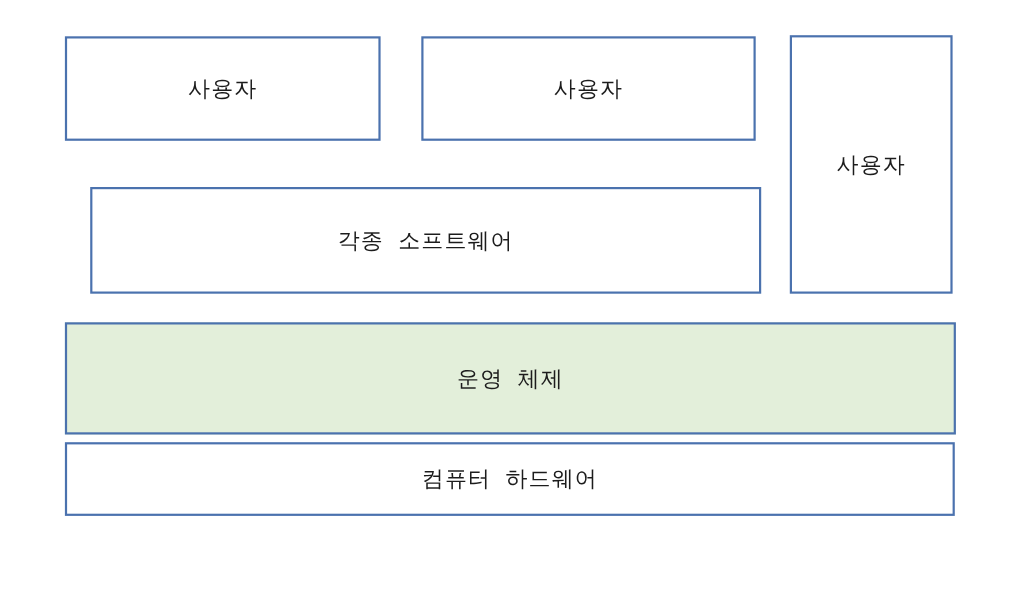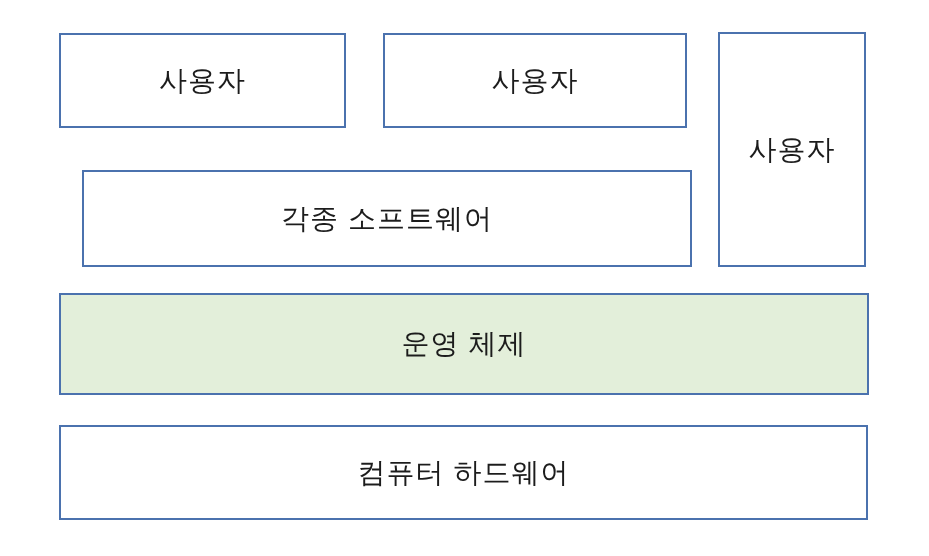--- a/index.html
+++ b/index.html
@@ -27,31 +27,32 @@
   .box {
     position: absolute;
     box-sizing: border-box;
     border: 2px solid var(--border-color);
     background: var(--bg-color);
     display: flex;
     align-items: center;
     justify-content: center;
   }
   .box-label {
-    font-size: 28px;
+    font-size: 20px;
     color: var(--text-color);
     letter-spacing: 1px;
     white-space: nowrap;
+    font-family: Liberation Mono, monospace;
   }
   #user-box-1   { left: 59px;  top: 33px;  width: 287px; height: 95px;  }
   #user-box-2   { left: 383px; top: 33px;  width: 304px; height: 95px;  }
   #user-box-3   { left: 718px; top: 32px;  width: 148px; height: 235px; }
   #software-box { left: 58px;  top: 170px; width: 610px; height: 97px; margin-left: 24px;  }
   #os-box       { left: 59px;  top: 293px; width: 810px; height: 102px; background: var(--os-fill); align-items: center; }
-  #hardware-box { left: 59px;  top: 425px; width: 809px; height: 95px;  }
+  #hardware-box { left: 59px;  top: 402px; width: 809px; height: 67px;  }
 </style>
 </head>
 <body>
 
 <div class="canvas">
 
   <div class="box" id="user-box-1">
     <span class="box-label">사용자</span>
   </div>
 

